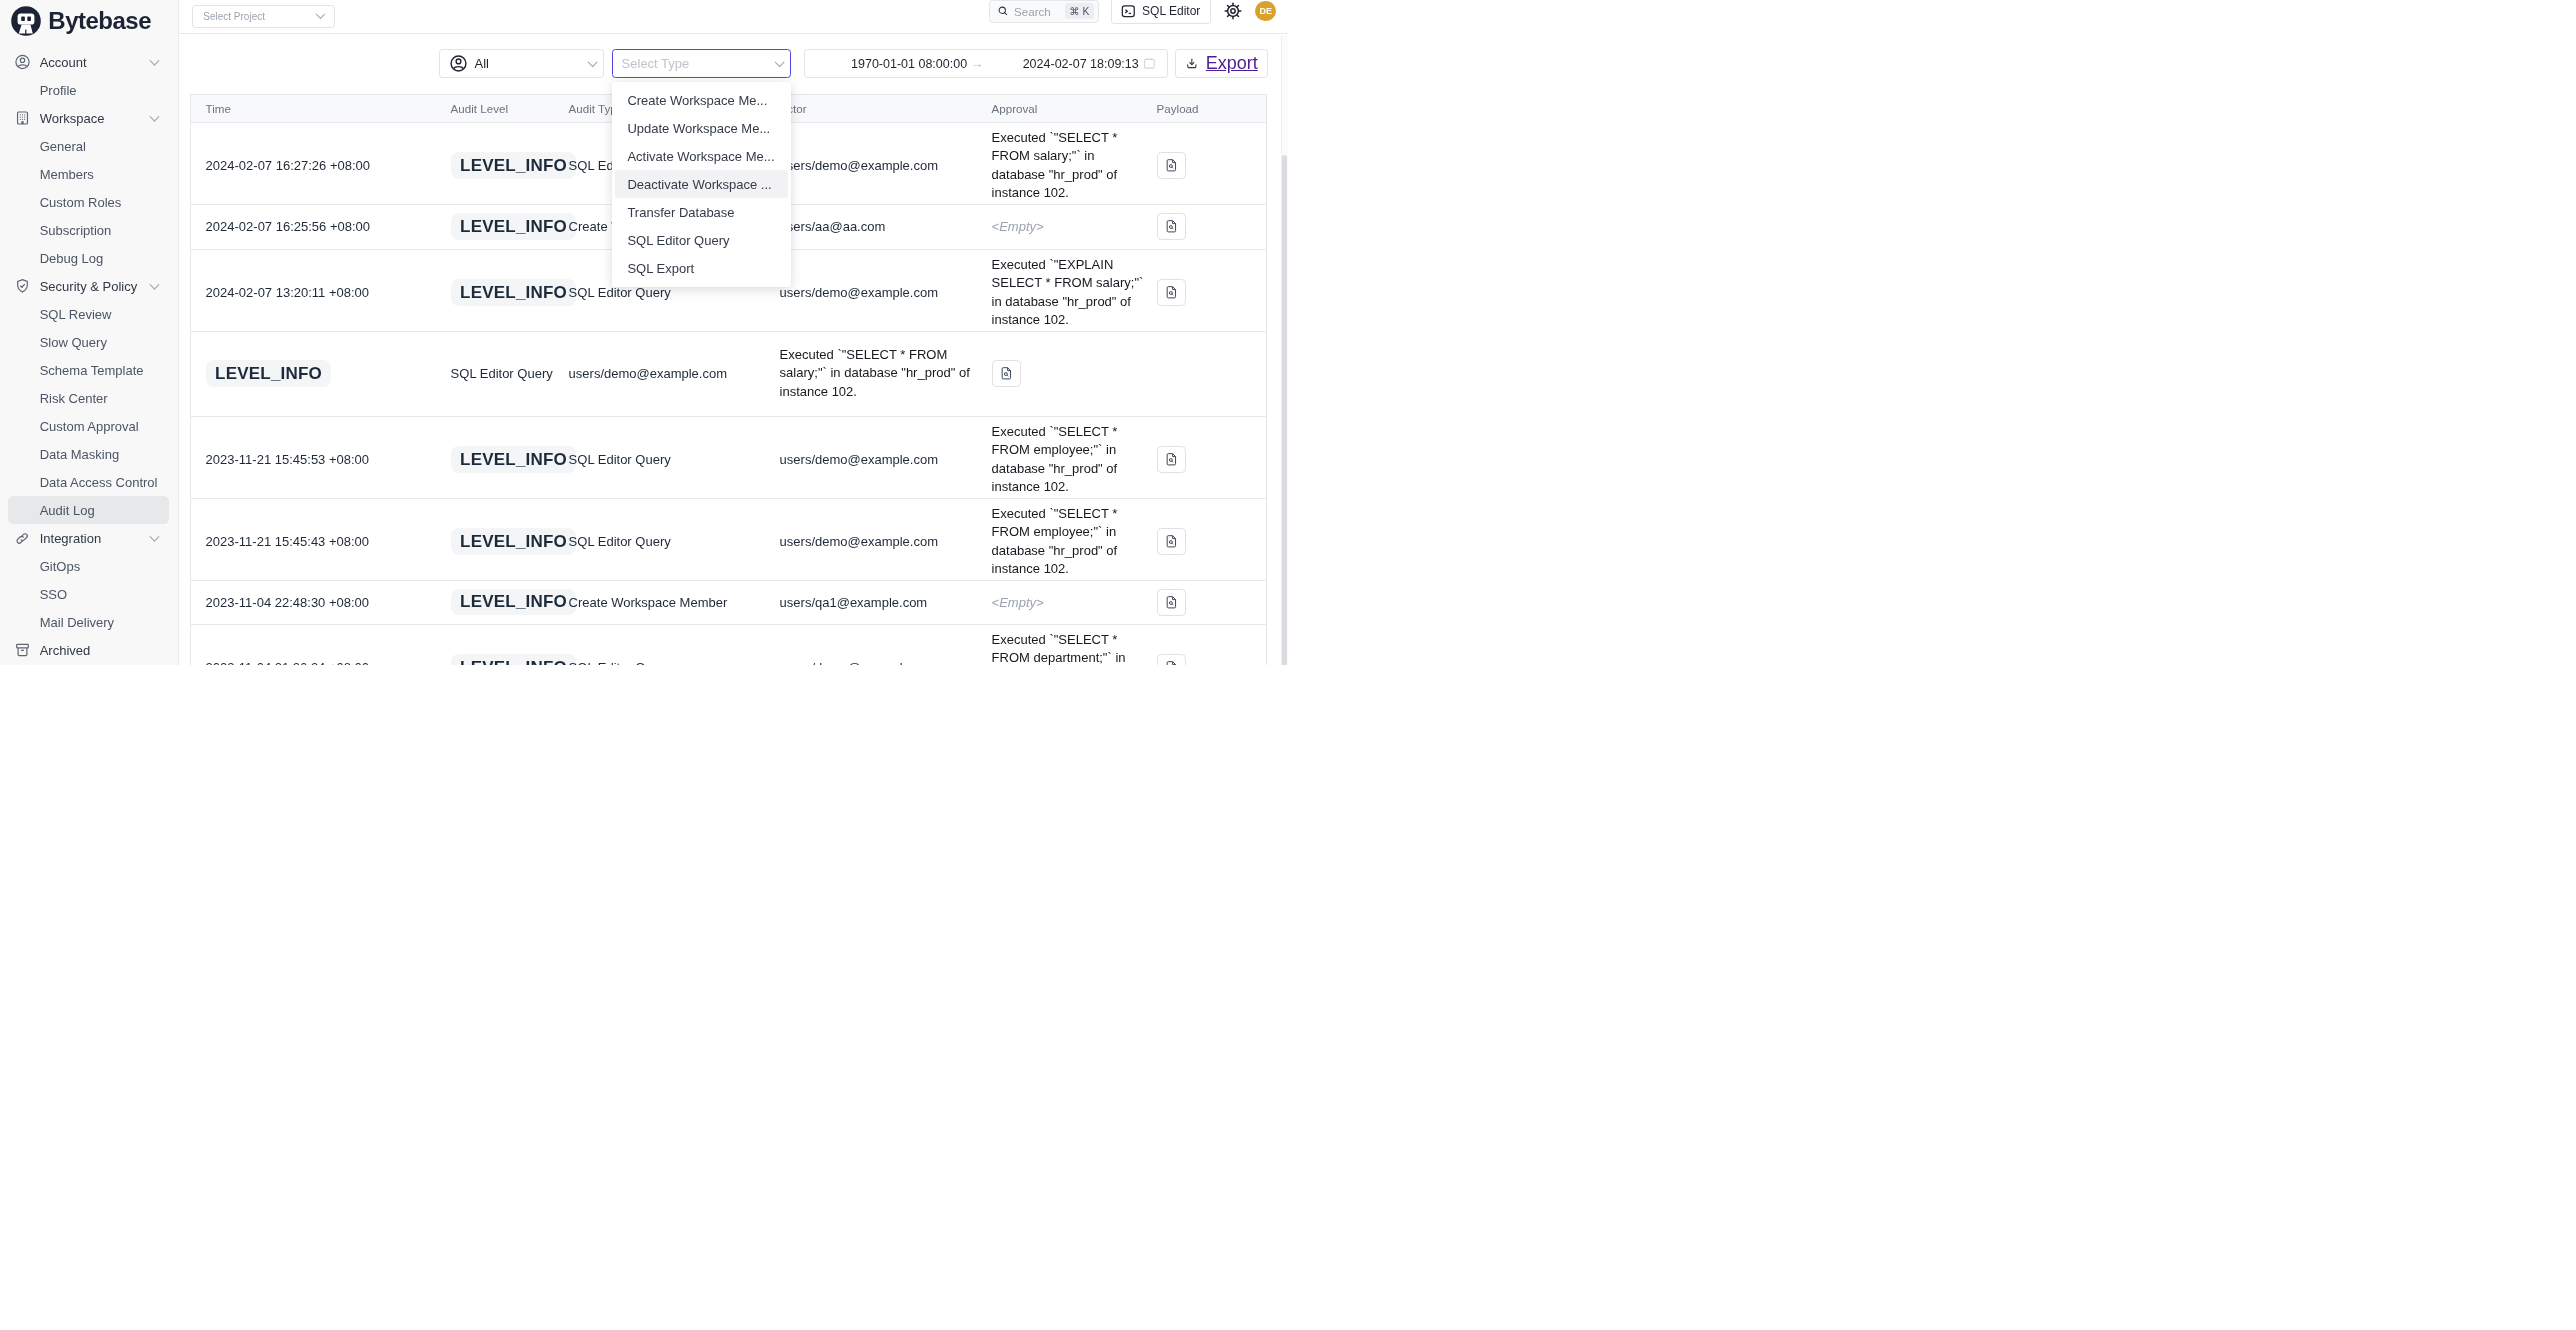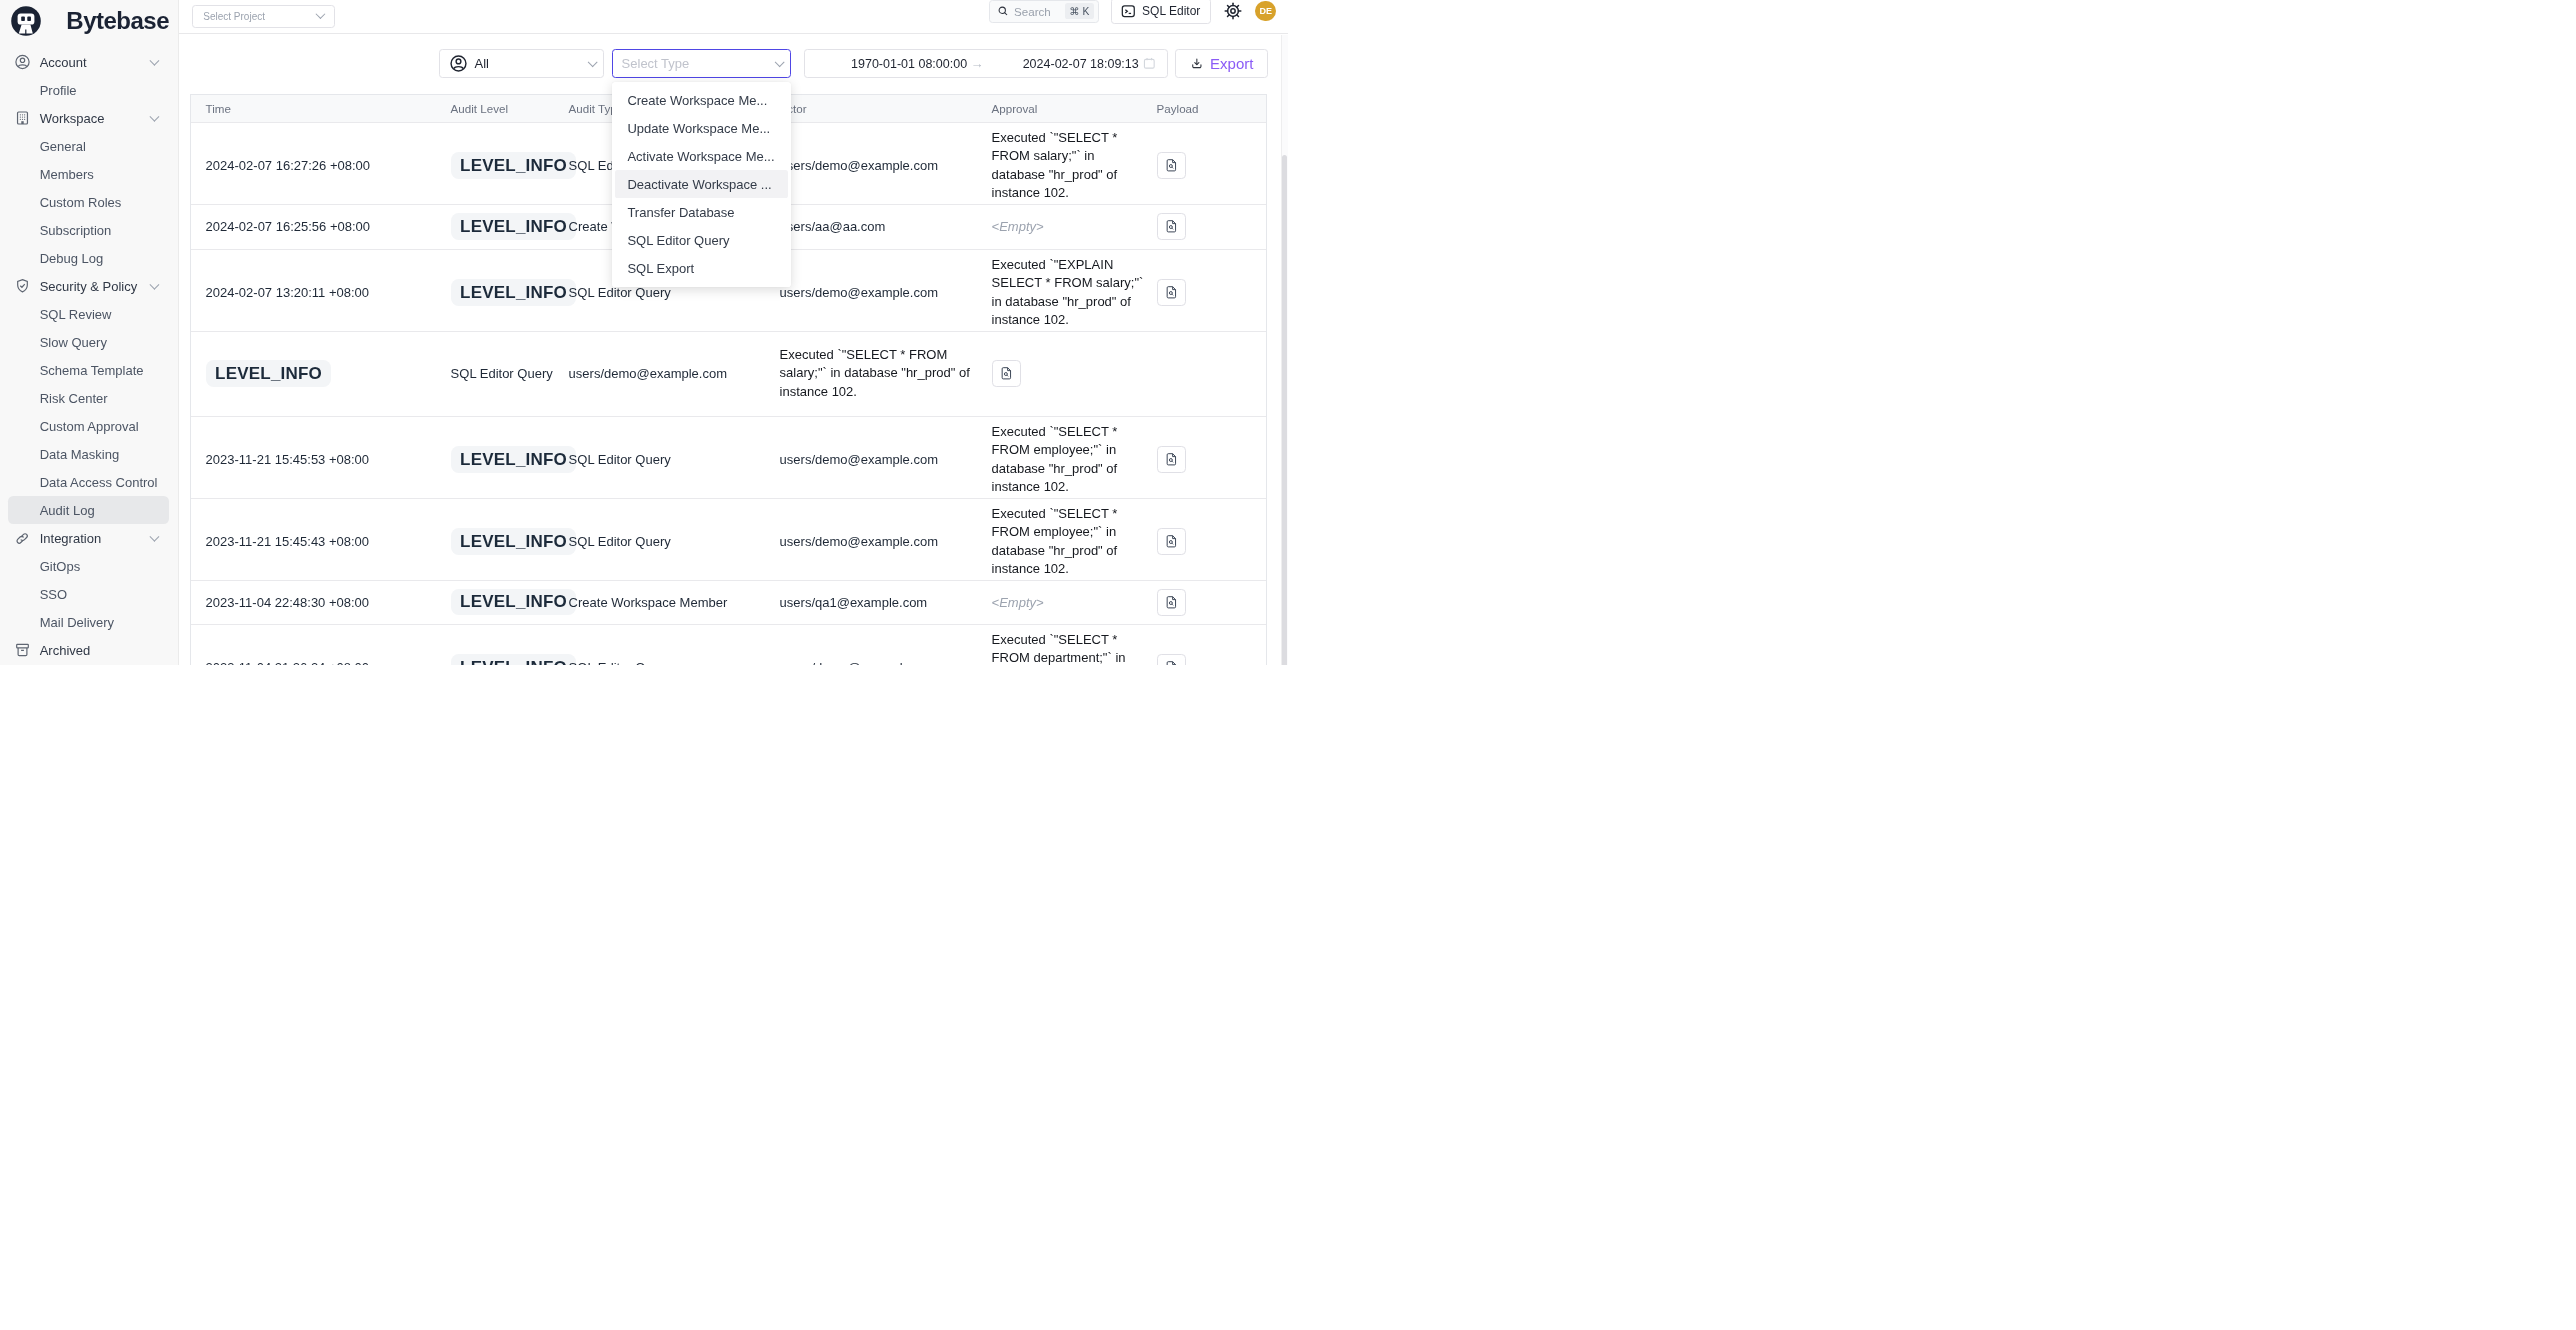--- a/index.html
+++ b/index.html
@@ -2,21 +2,21 @@
 <html style="font-size:13.7px"><head>
 <meta charset="utf-8">
 <style>
   * { margin:0; padding:0; box-sizing:border-box; }
   html,body { background:#ffffff; }
   body { font-family:"Liberation Sans","DejaVu Sans",sans-serif; }
   .page { position:relative; width:1288px; height:665px; overflow:hidden; background:#fff; }
 
   
   .sidebar { position:absolute; left:0; top:0; width:179px; height:665px; background:#f8f8f8; border-right:0.9px solid #ebebeb; z-index:5; }
-  .logo { position:absolute; left:10.3px; top:5.2px; display:flex; align-items:center; gap:24px; cursor:pointer; }
+  .logo { position:absolute; left:10.3px; top:5.2px; display:flex; align-items:center; gap:6px; cursor:pointer; }
   .logo-text { font-size:24px; font-weight:800; color:#1b2334; letter-spacing:-0.5px; }
   .nav { position:absolute; top:48px; left:0; right:0; }
   .nav-item { position:relative; height:28px; margin:0 8.6px 0 7.7px; display:flex; align-items:center; border-radius:5.2px; cursor:pointer; }
   .nav-item .nav-label { padding-left:32px; font-size:13px; color:#4c5564; white-space:nowrap; }
   .nav-item.group .nav-label { color:#303846; font-weight:500; }
   .nav-item.active { background:#e7e8ea; }
   .nav-icon { position:absolute; left:6px; top:50%; transform:translateY(-50%); width:17px; height:17px; color:#5f6672; display:flex; }
   .nav-icon svg { width:17px; height:17px; }
   .caret { position:absolute; right:12px; top:50%; width:6.9px; height:6.9px; border-right:1.4px solid #9ca3af; border-bottom:1.4px solid #9ca3af; transform:translateY(-70%) rotate(45deg); }
 
@@ -39,21 +39,21 @@
   .actor-select { left:439px; width:165px; padding:0 8.6px; gap:6.9px; }
   .actor-select .val { font-size:13px; color:#1f2430; flex:1; }
   .type-select { left:612px; width:179px; border:1.3px solid #4f46e5; padding:0 8.6px; }
   .type-select .ph { font-size:13px; color:#c0c3cc; flex:1; }
   .ctl .caret { position:static; transform:rotate(45deg) translateY(-1.7px); margin-left:5.2px; }
   .date-range { left:804px; width:364px; padding:0 10.3px; }
   .date-range .d { font-size:12.5px; color:#1f2430; flex:1; text-align:right; }
   .date-range .arrow { color:#b6bcc6; font-size:13px; padding:0 3.4px; }
   .date-range .cal { color:#d3d7dd; display:flex; margin-left:3.4px; }
   .export-btn { left:1175px; width:93px; justify-content:center; gap:6.9px; }
-  .export-btn span { font-size:15px; color:#8b5cf6; }
+  .export-btn span { font-size:18px; color:#4c1d95;text-decoration:underline; }
   .export-btn svg { color:#30353e; }
 
   
   .table { position:absolute; left:190px; top:94px; width:1077px; border:0.9px solid #e5e7eb; border-bottom:none; z-index:1; }
   .tr { display:grid; grid-template-columns:14.6px 245px 118px 211px 212px 165px 1fr; border-bottom:0.9px solid #e9e9ec; background:#fff; }
   .tr.head { background:#f8f9fa; height:27.5px; }
   .th { display:flex; align-items:center; font-size:11.6px; font-weight:500; color:#6b7280; }
   .td { display:flex; align-items:center; font-size:13px; color:#1f2937; }
   .td.time { white-space:nowrap; }
   .badge { background:#f3f5f7; color:#1c2a3a; font-size:17px; font-weight:600; padding:3.4px 9.5px; border-radius:7.7px; letter-spacing:0.2px; }

